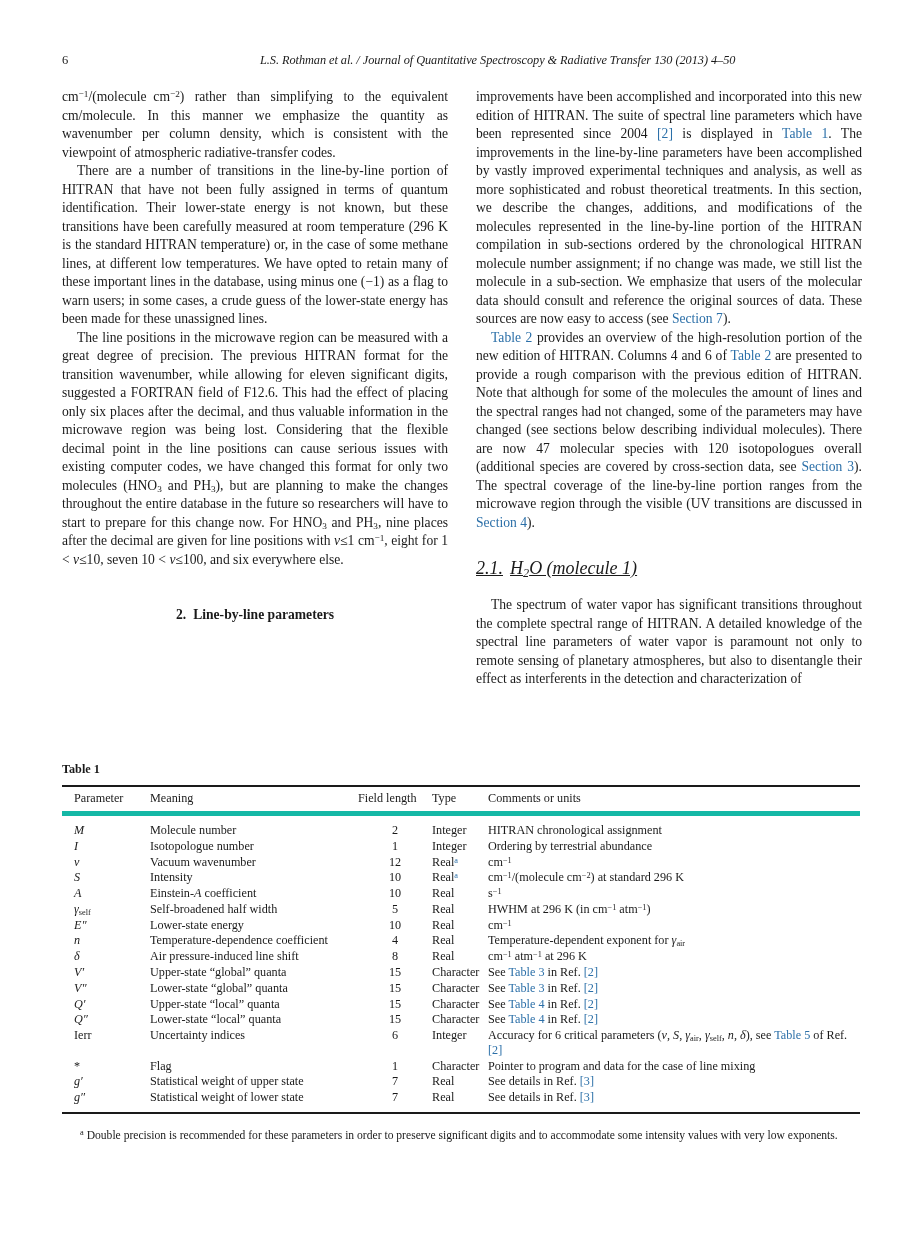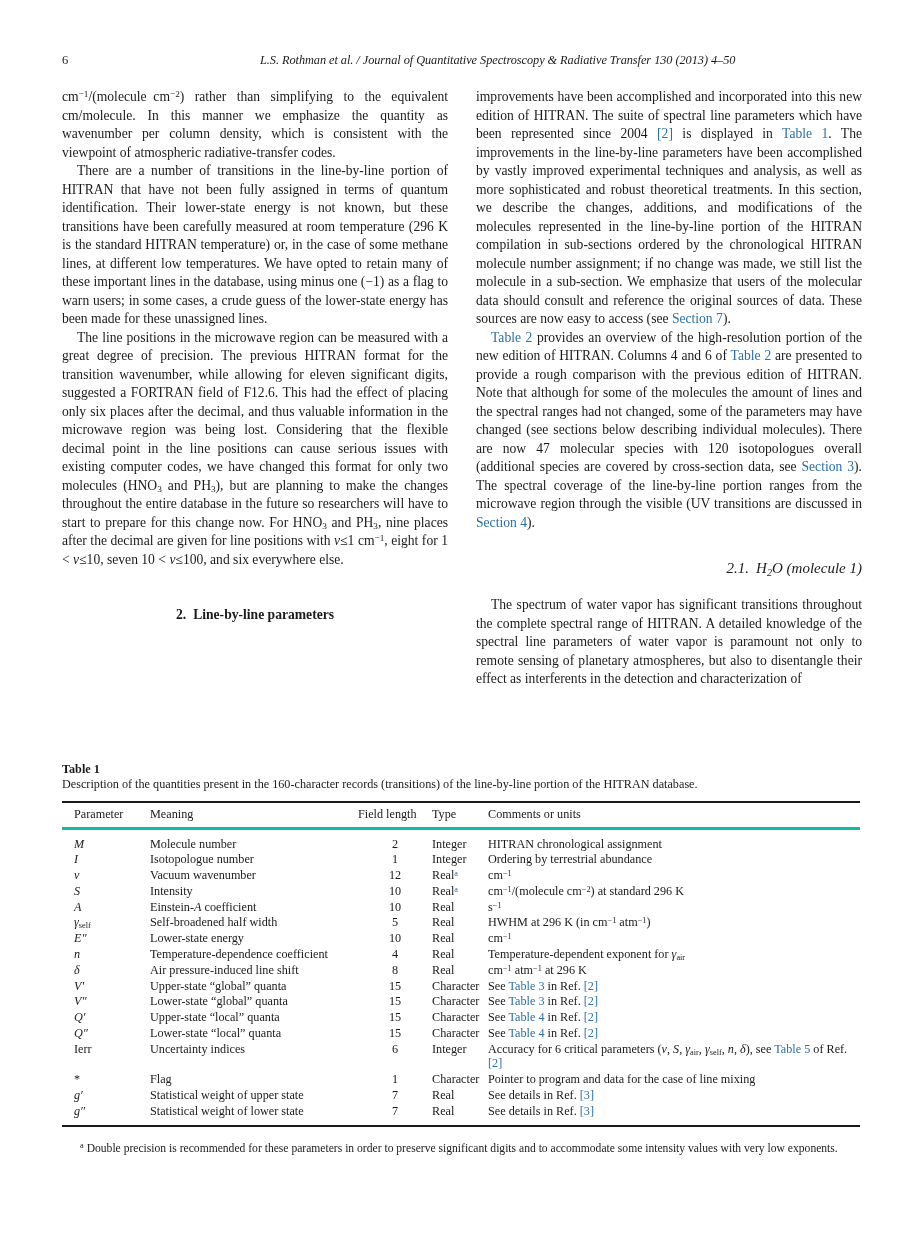--- a/index.html
+++ b/index.html
@@ -67,23 +67,24 @@
     margin: 0;
     font-weight: bold;
     font-size: 13.6px;
     line-height: 18.5px;
     text-align: center;
   }
   .sechead .num { margin-right: 7px; }
   .subhead {
     margin: 0;
     font-style: italic;
-    font-size: 15px;
+    font-size: 18px;
     line-height: 18.5px;
-    text-align: right;
+    text-align: left;
+    text-decoration: underline;
   }
   .subhead .num { margin-right: 7px; font-style: italic; }
   .gap-s { height: 18.5px; }
   .gap-m { height: 27px; }
   .gap-l { height: 37px; }
   a.ref {
     color: #2b6fa8;
     text-decoration: none;
   }
   .it { font-style: italic; }
@@ -117,21 +118,21 @@
   }
   table.t1 thead th {
     font-weight: normal;
     text-align: left;
     padding: 4px 0 5px 0;
     vertical-align: bottom;
     font-size: 12.2px;
   }
   table.t1 thead tr {
     border-top: 2.2px solid #1a1a1a;
-    border-bottom: 3px solid #14b8a6;
+    border-bottom: 5px solid #14b8a6;
   }
   table.t1 tbody tr:first-child td { padding-top: 7px; }
   table.t1 tbody tr:last-child td { padding-bottom: 7px; }
   table.t1 tbody {
     border-bottom: 2.2px solid #1a1a1a;
   }
   table.t1 td {
     padding: 0.6px 0;
     vertical-align: top;
     font-size: 12.2px;
@@ -188,21 +189,20 @@
 
     <p class="subhead"><span class="num">2.1.</span><span>H</span><sub>2</sub><span>O (molecule 1)</span></p>
 
     <div class="gap-s"></div>
 
     <p class="ind">The spectrum of water vapor has significant transitions throughout the complete spectral range of HITRAN. A detailed knowledge of the spectral line parameters of water vapor is paramount not only to remote sensing of planetary atmospheres, but also to disentangle their effect as interferents in the detection and characterization of</p>
   </div>
 
   <div class="tablewrap">
     <p class="tbl-num">Table 1</p>
-    <p class="tbl-cap">Description of the quantities present in the 160-character records (transitions) of the line-by-line portion of the HITRAN database.</p>
 
     <table class="t1">
       <thead>
         <tr>
           <th class="c-param">Parameter</th>
           <th class="c-mean">Meaning</th>
           <th class="c-flen">Field length</th>
           <th class="c-type">Type</th>
           <th class="c-comm">Comments or units</th>
         </tr>

